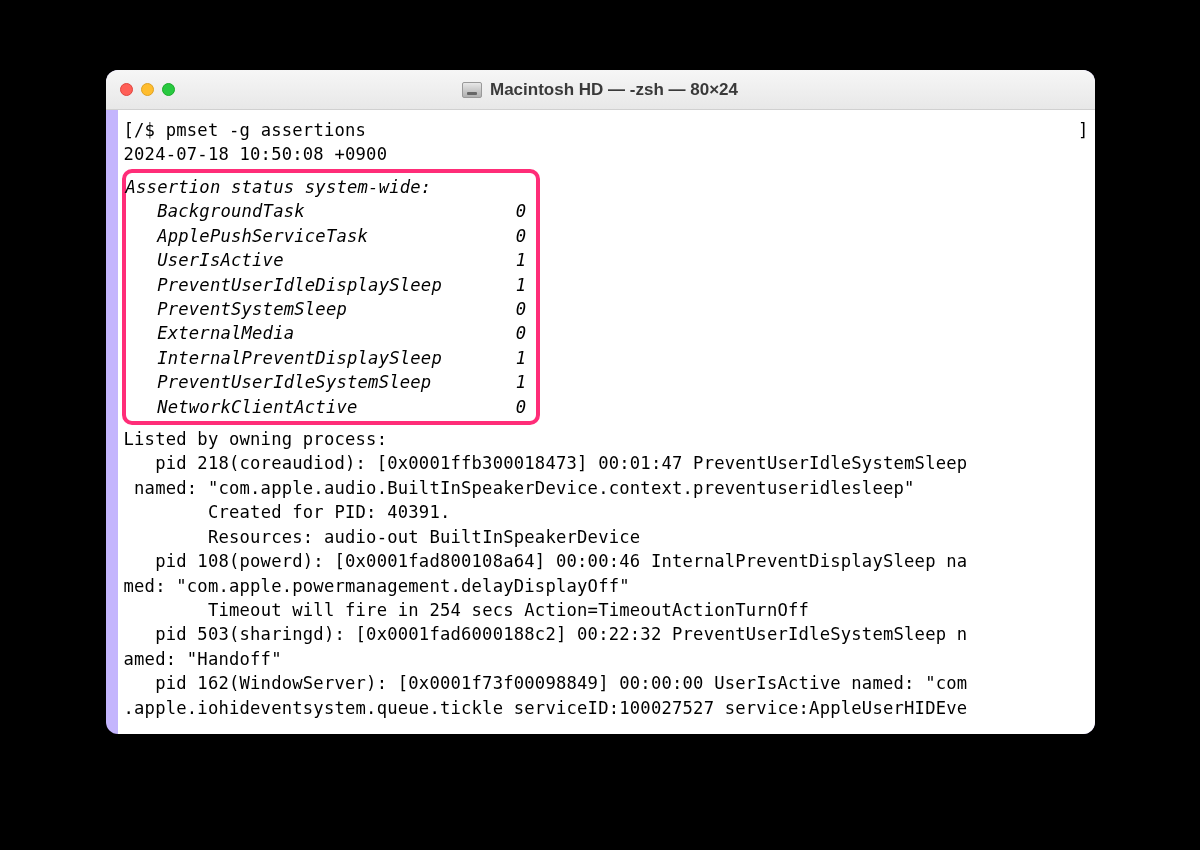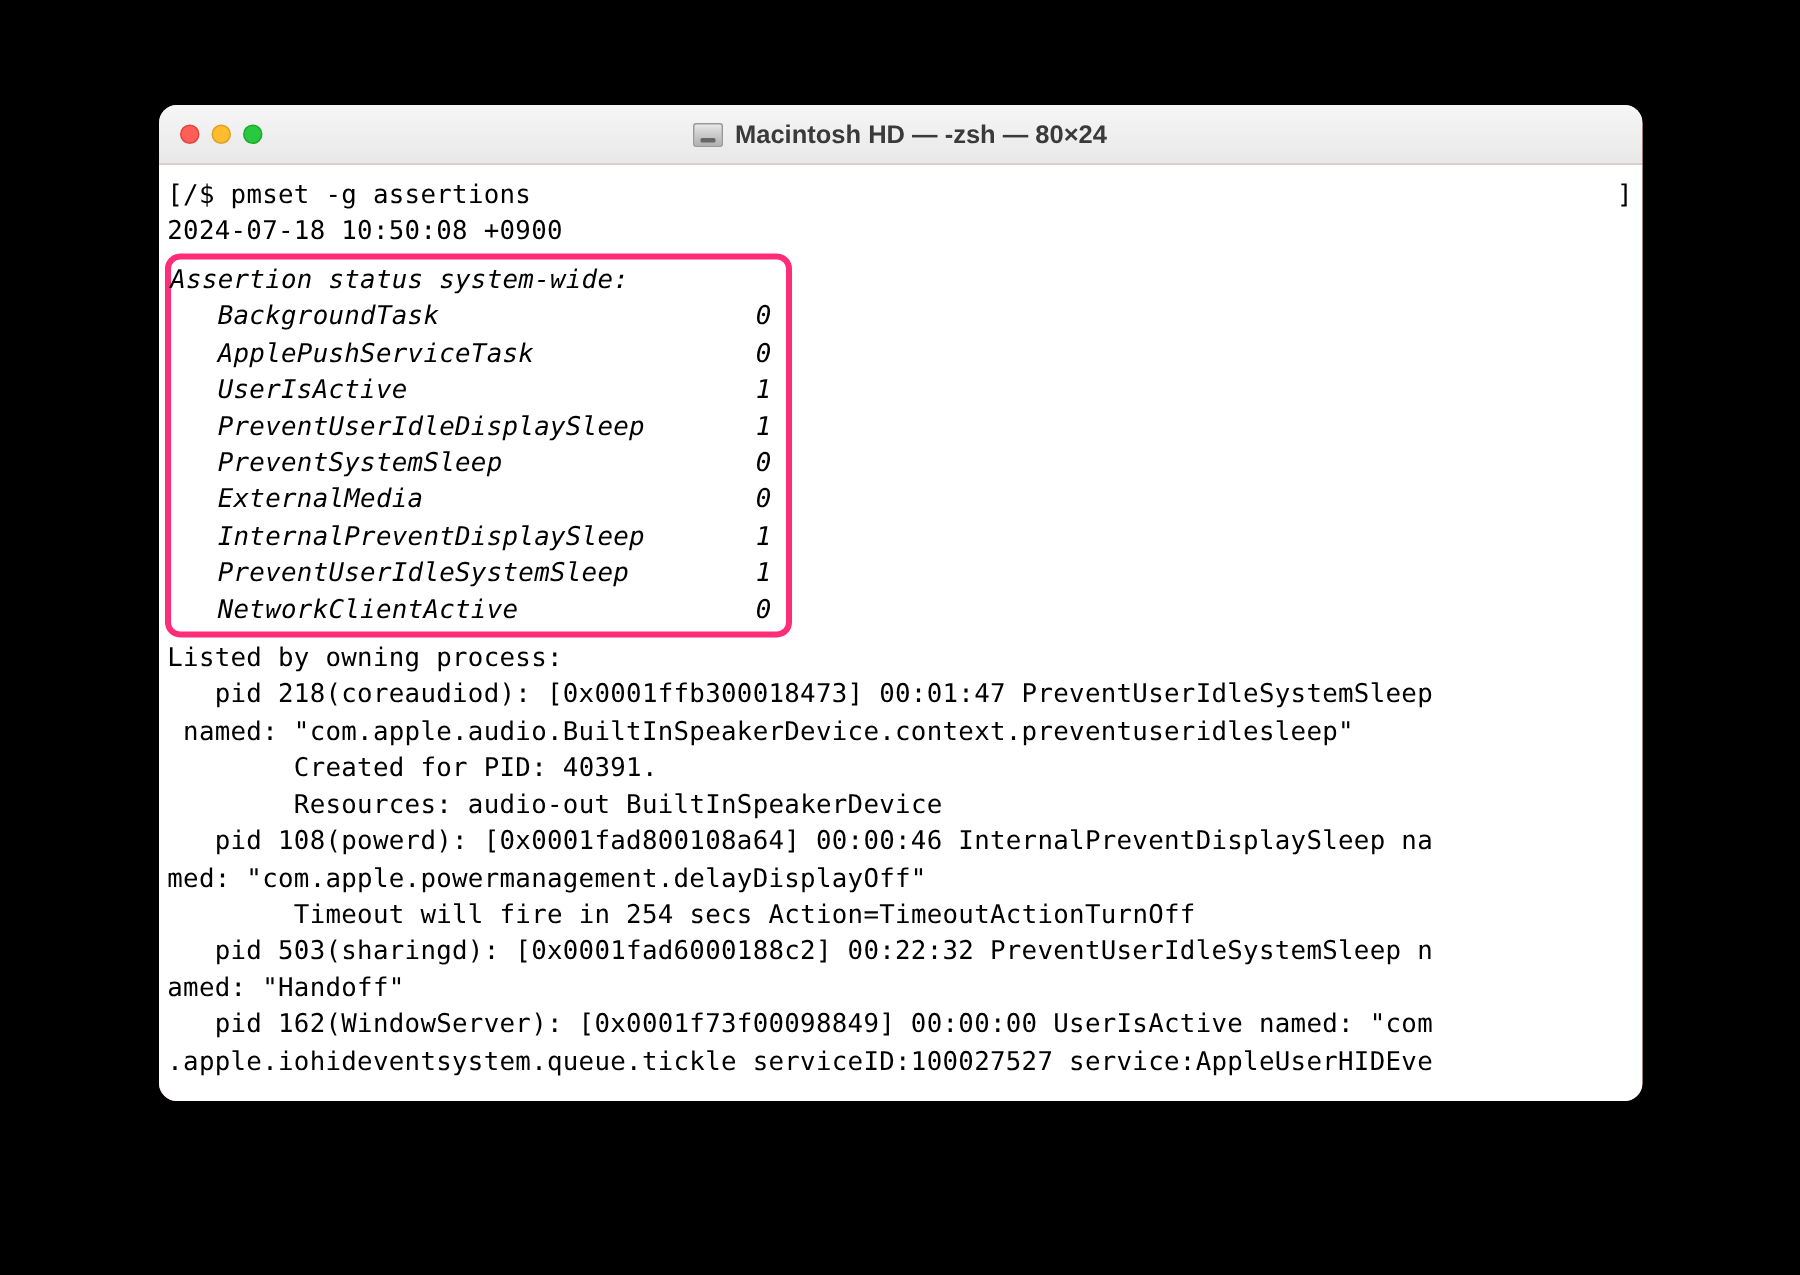--- a/index.html
+++ b/index.html
@@ -8,21 +8,21 @@
       width: 1200px;
       height: 850px;
       display: flex;
       align-items: flex-start;
       justify-content: center;
       padding-top: 70px;
       font-family: -apple-system, BlinkMacSystemFont, sans-serif;
     }
     .window {
       width: 989px;
-      background: #fca5a5;
+      background: #c4b5fd;
       border-radius: 12px;
       overflow: hidden;
       box-shadow: 0 20px 60px rgba(0,0,0,0.5);
     }
     .titlebar {
       height: 40px;
       background: linear-gradient(to bottom, #f6f6f6, #e8e8e8);
       border-bottom: 1px solid #d0d0d0;
       display: flex;
       align-items: center;
@@ -74,20 +74,21 @@
     .terminal {
       background: #fff;
       color: #000;
       padding: 8px 6px 14px 6px;
       font-family: "SF Mono", "Menlo", "Consolas", monospace;
       font-size: 17.2px;
       line-height: 1.42;
       white-space: pre;
       overflow: hidden;
       letter-spacing: 0.2px;
+      margin-left: 12px;
     }
     .prompt-row {
       display: flex;
       justify-content: space-between;
     }
     .highlight-box {
       border: 4px solid #ff2d78;
       border-radius: 10px;
       padding: 2px 10px 2px 0;
       margin: 2px 0 2px -2px;

